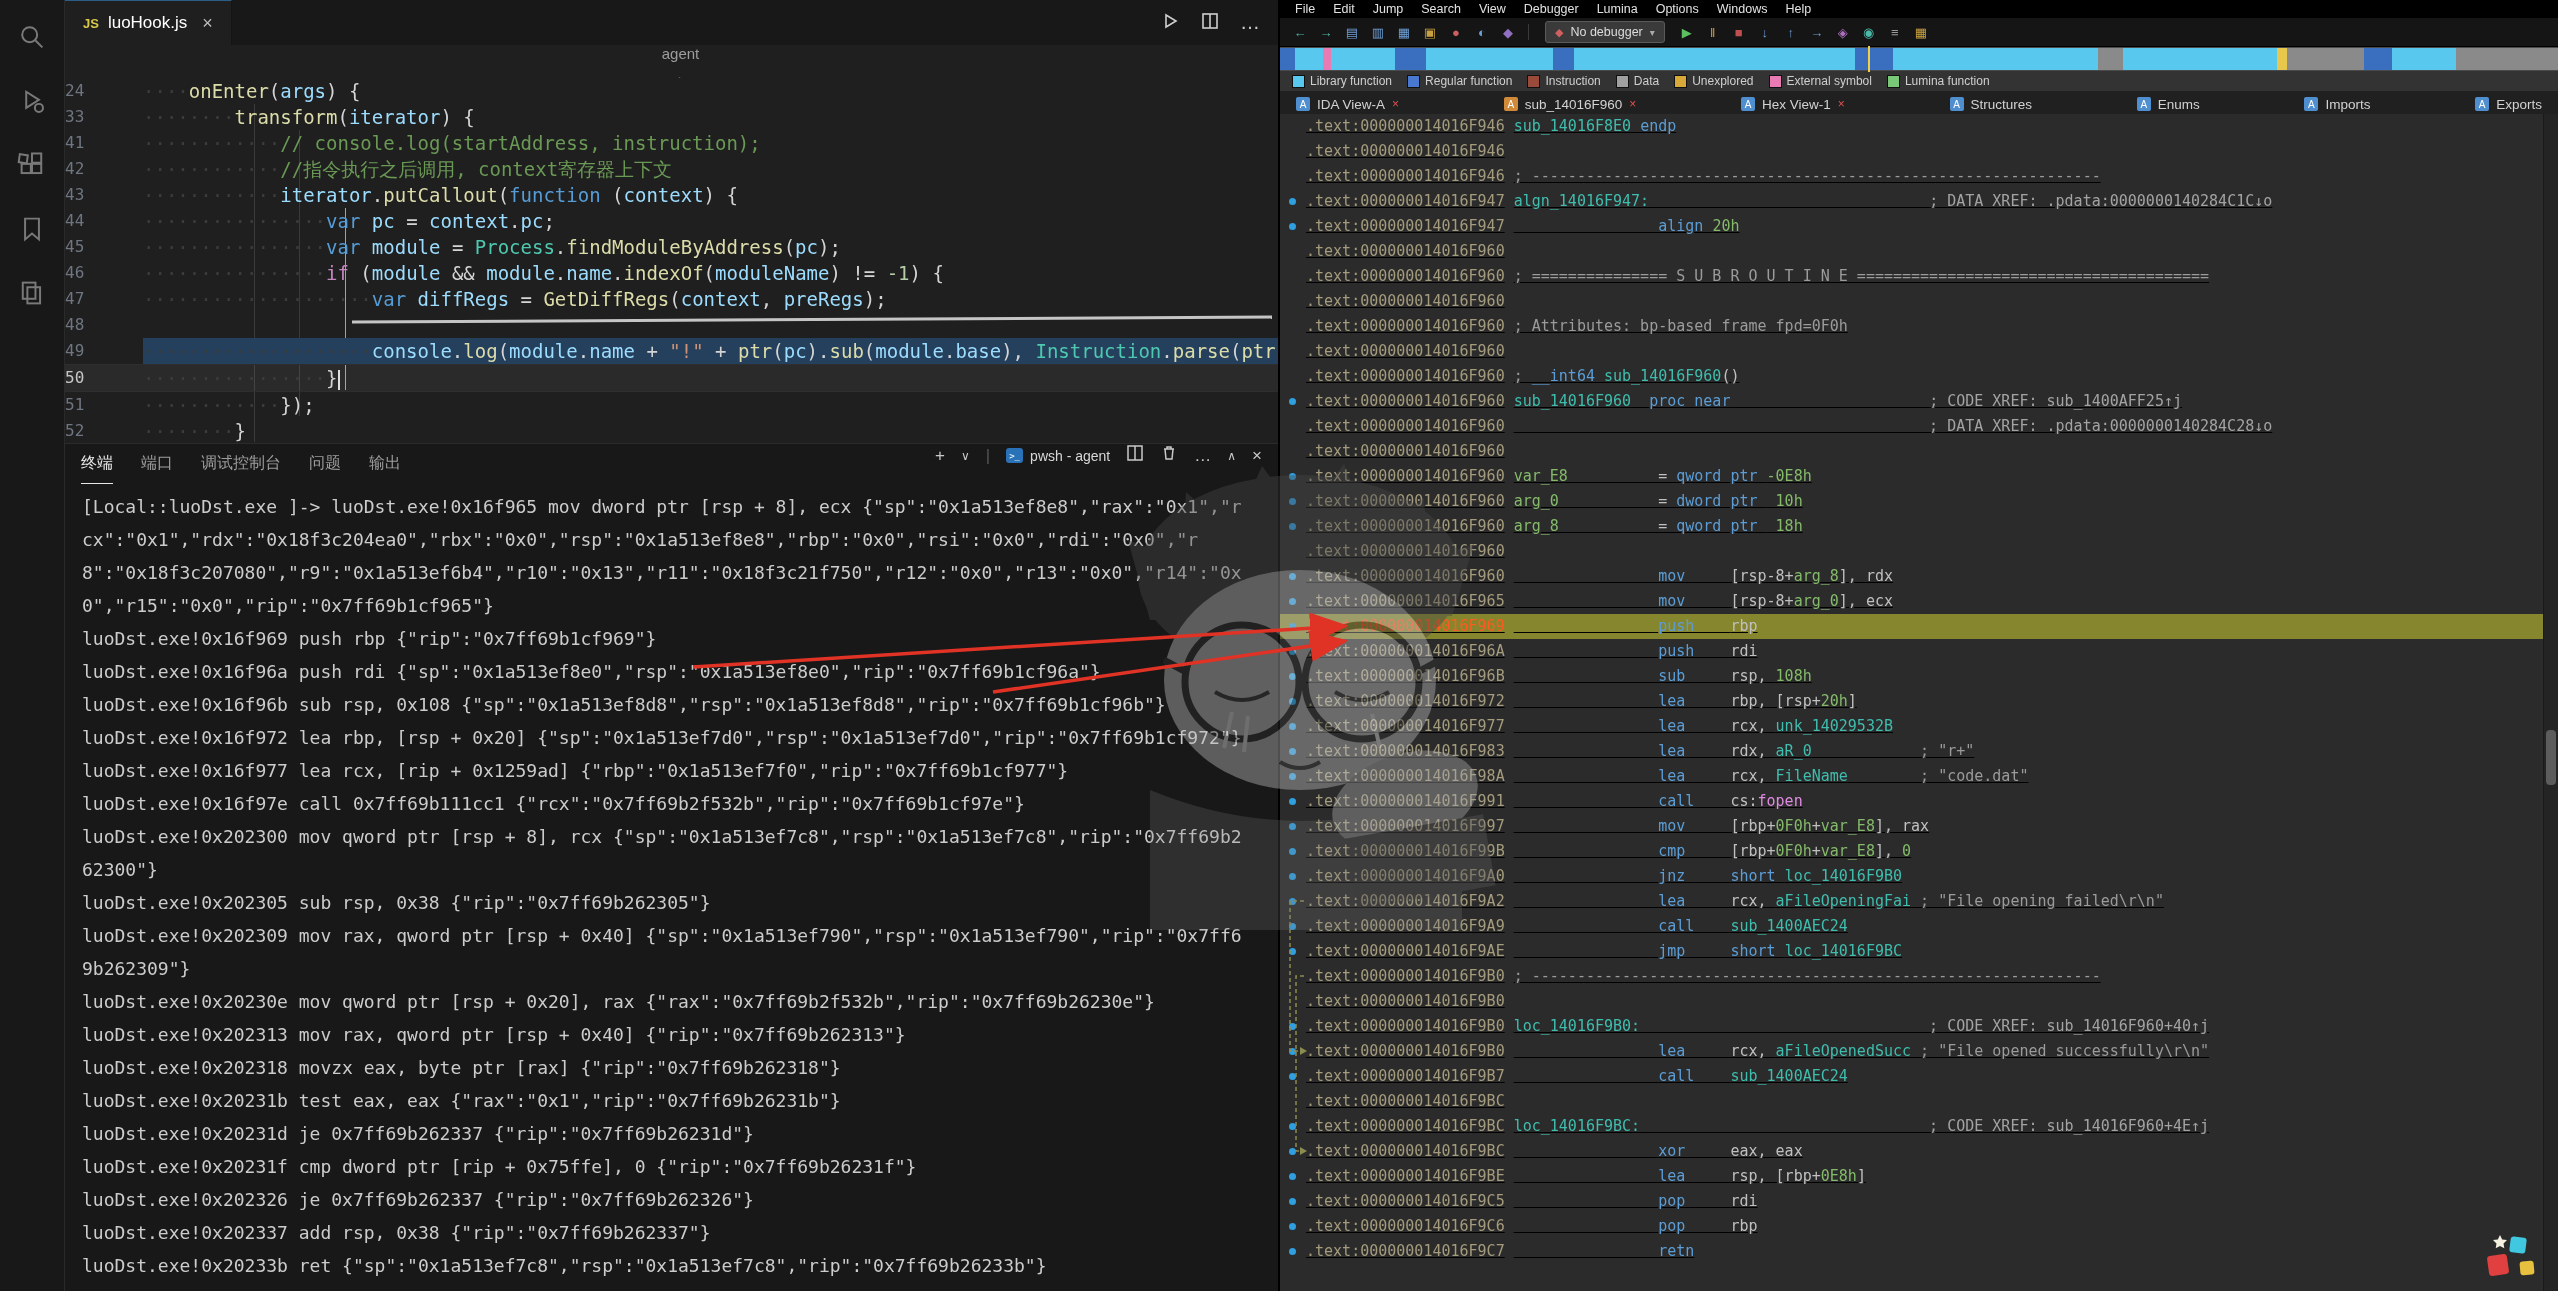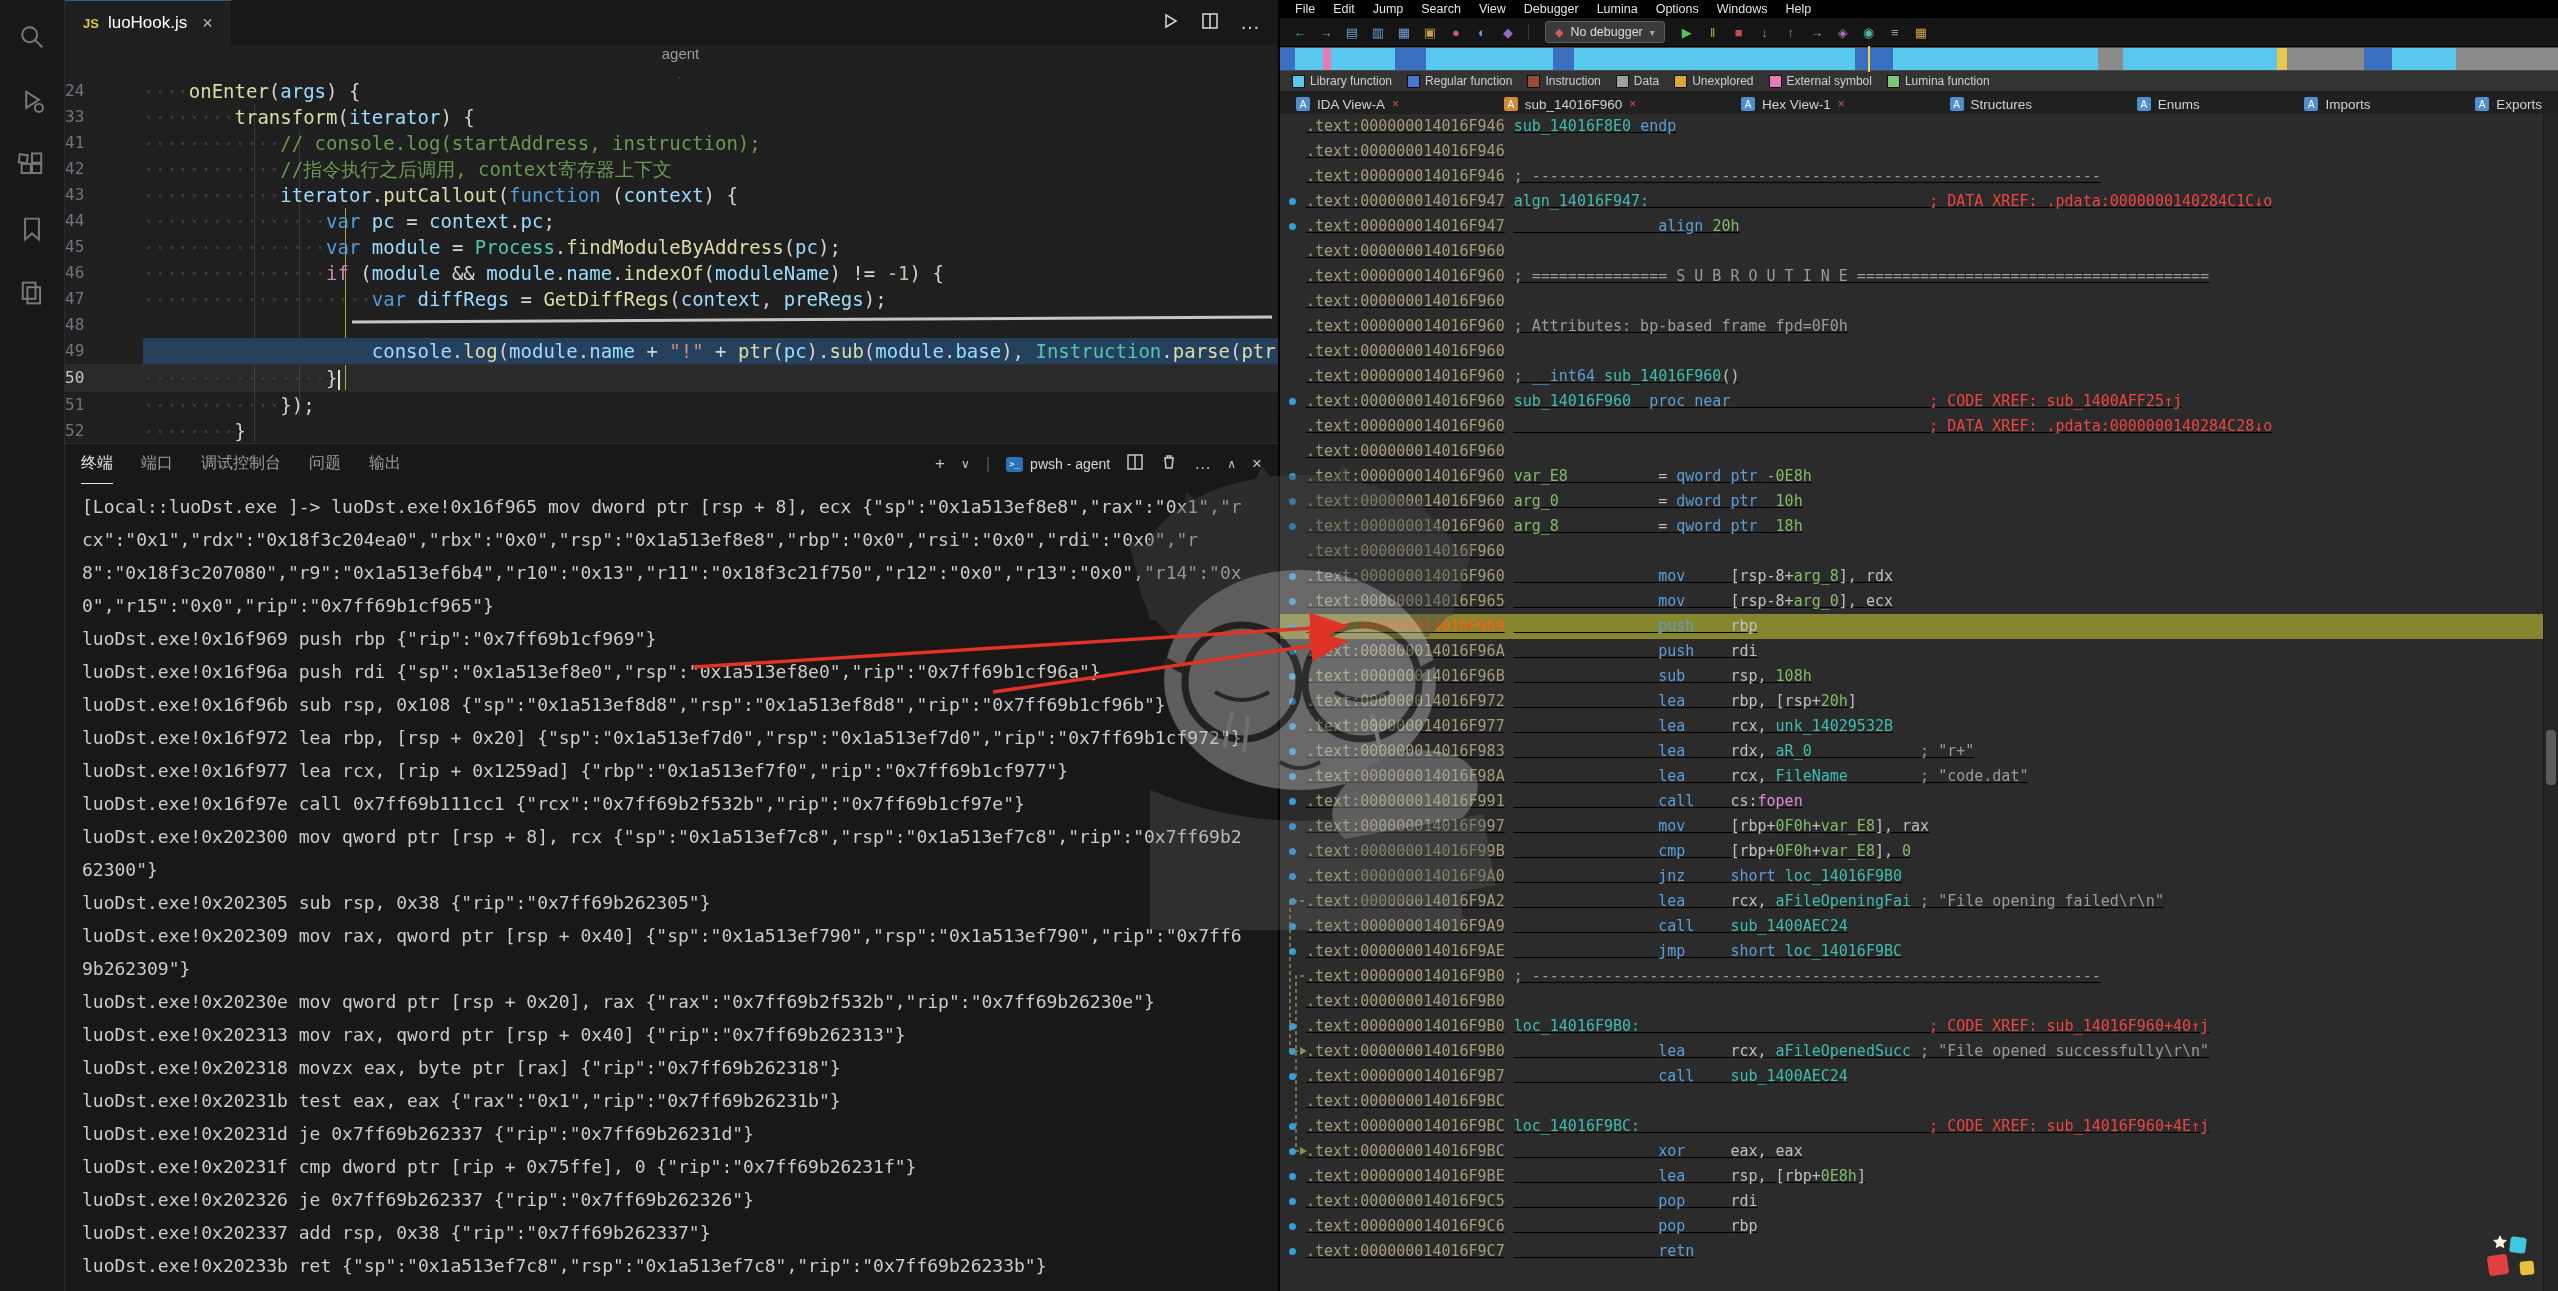--- a/index.html
+++ b/index.html
@@ -32,21 +32,21 @@
   .selected .code-text{background:#25405c;}
   .current{background:rgba(255,255,255,.05);border-top:1px solid #2e2e2e;border-bottom:1px solid #2e2e2e;}
   .cursor{display:inline-block;width:2px;height:20px;background:#e0e0e0;vertical-align:middle;margin-left:1px;}
   .tk-kw{color:#569cd6}.tk-ctrl{color:#c586c0}.tk-fn{color:#dcdcaa}.tk-var{color:#9cdcfe}
   .tk-str{color:#ce9178}.tk-num{color:#b5cea8}.tk-cmt{color:#6a9955}.tk-plain{color:#d4d4d4}
   .tk-cls{color:#4ec9b0}.tk-ws,.ws{color:#3c3c3c}
   .guide{position:absolute;width:1px;background:#3a3a3a;}
   #guide-active{position:absolute;width:1px;background:#b8a838;}
 
   #vs-panel{position:absolute;top:443px;left:0;width:100%;bottom:0;background:#181818;border-top:1px solid #2b2b2b;}
-  #panel-header{height:40px;display:flex;align-items:center;padding:0 16px;gap:28px;}
+  #panel-header{height:40px;display:flex;align-items:flex-start;padding:0 16px;gap:28px;}
   .panel-tab{color:#9d9d9d;font-size:16px;height:40px;display:flex;align-items:center;border-bottom:1px solid transparent;box-sizing:border-box;}
   .panel-tab.active{color:#e7e7e7;border-bottom-color:#e7e7e7;}
   #panel-actions{margin-left:auto;display:flex;align-items:center;gap:16px;color:#c9c9c9;font-size:17px;}
   #panel-actions svg{stroke:#c9c9c9;fill:none;stroke-width:1.5px;}
   .pa-sep{color:#555;}
   .shell-item{display:flex;align-items:center;gap:7px;font-size:14px;color:#d7d7d7;}
   .ps-ico{width:17px;height:15px;background:#2a72b8;border-radius:3px;color:#fff;font-size:9px;display:flex;align-items:center;justify-content:center;font-family:"DejaVu Sans Mono",monospace;}
   #terminal{position:absolute;top:46px;left:17px;width:1164px;bottom:0;overflow:hidden;font-family:"DejaVu Sans Mono",monospace;font-size:18px;line-height:33px;color:#cccccc;white-space:pre-wrap;word-break:break-all;}
 
   
@@ -72,21 +72,21 @@
   .tab-x{color:#e05050;font-size:12px;}
 
   #ida-listing{position:absolute;top:114px;left:0;right:14px;bottom:0;overflow:hidden;background:#2b2b2b;}
   .ia-line{height:25px;line-height:25px;font-family:"DejaVu Sans Mono",monospace;font-size:15px;white-space:pre;display:flex;text-decoration:underline;}
   .ia-margin{width:26px;flex:none;position:relative;}
   .ia-dot{position:absolute;left:9px;top:9px;width:7px;height:7px;border-radius:50%;background:#2f9fe0;}
   .ia-addr{color:#a59c7d;flex:none;margin-right:9px;}
   .ia-line.hl{background:#86862e;}
   .ia-line.hl .ia-addr{color:#ff5a1f;}
   .ia-name{color:#3fbdae}.ia-kw{color:#5c9dd5}.ia-num{color:#84ba6a}.ia-reg{color:#c0c0c0}
-  .ia-cmtg{color:#9b9b9b}.ia-cmto{color:#ef4444}.ia-pink{color:#de8ade}.ia-plain{color:#c0c0c0}
+  .ia-cmtg{color:#9b9b9b}.ia-cmto{color:#a3a3a3}.ia-pink{color:#de8ade}.ia-plain{color:#c0c0c0}
   #jump-arrows{position:absolute;left:0;top:0;pointer-events:none;}
   .ja{fill:none;stroke:#8c8c50;stroke-width:1.5;stroke-dasharray:4 3;}
   #ida-scroll{position:absolute;right:0;top:114px;bottom:0;width:14px;background:#242424;border-left:1px solid #1a1a1a;}
   #ida-thumb{position:absolute;left:2px;right:2px;top:616px;height:55px;background:#5c5c5c;border-radius:4px;}
   #corner-sticker{position:absolute;right:18px;bottom:6px;}
 
   
   #overlay{position:absolute;left:0;top:0;width:2558px;height:1291px;pointer-events:none;z-index:90;}
   .redline{stroke:#e03225;stroke-width:3.5;}
 </style>

